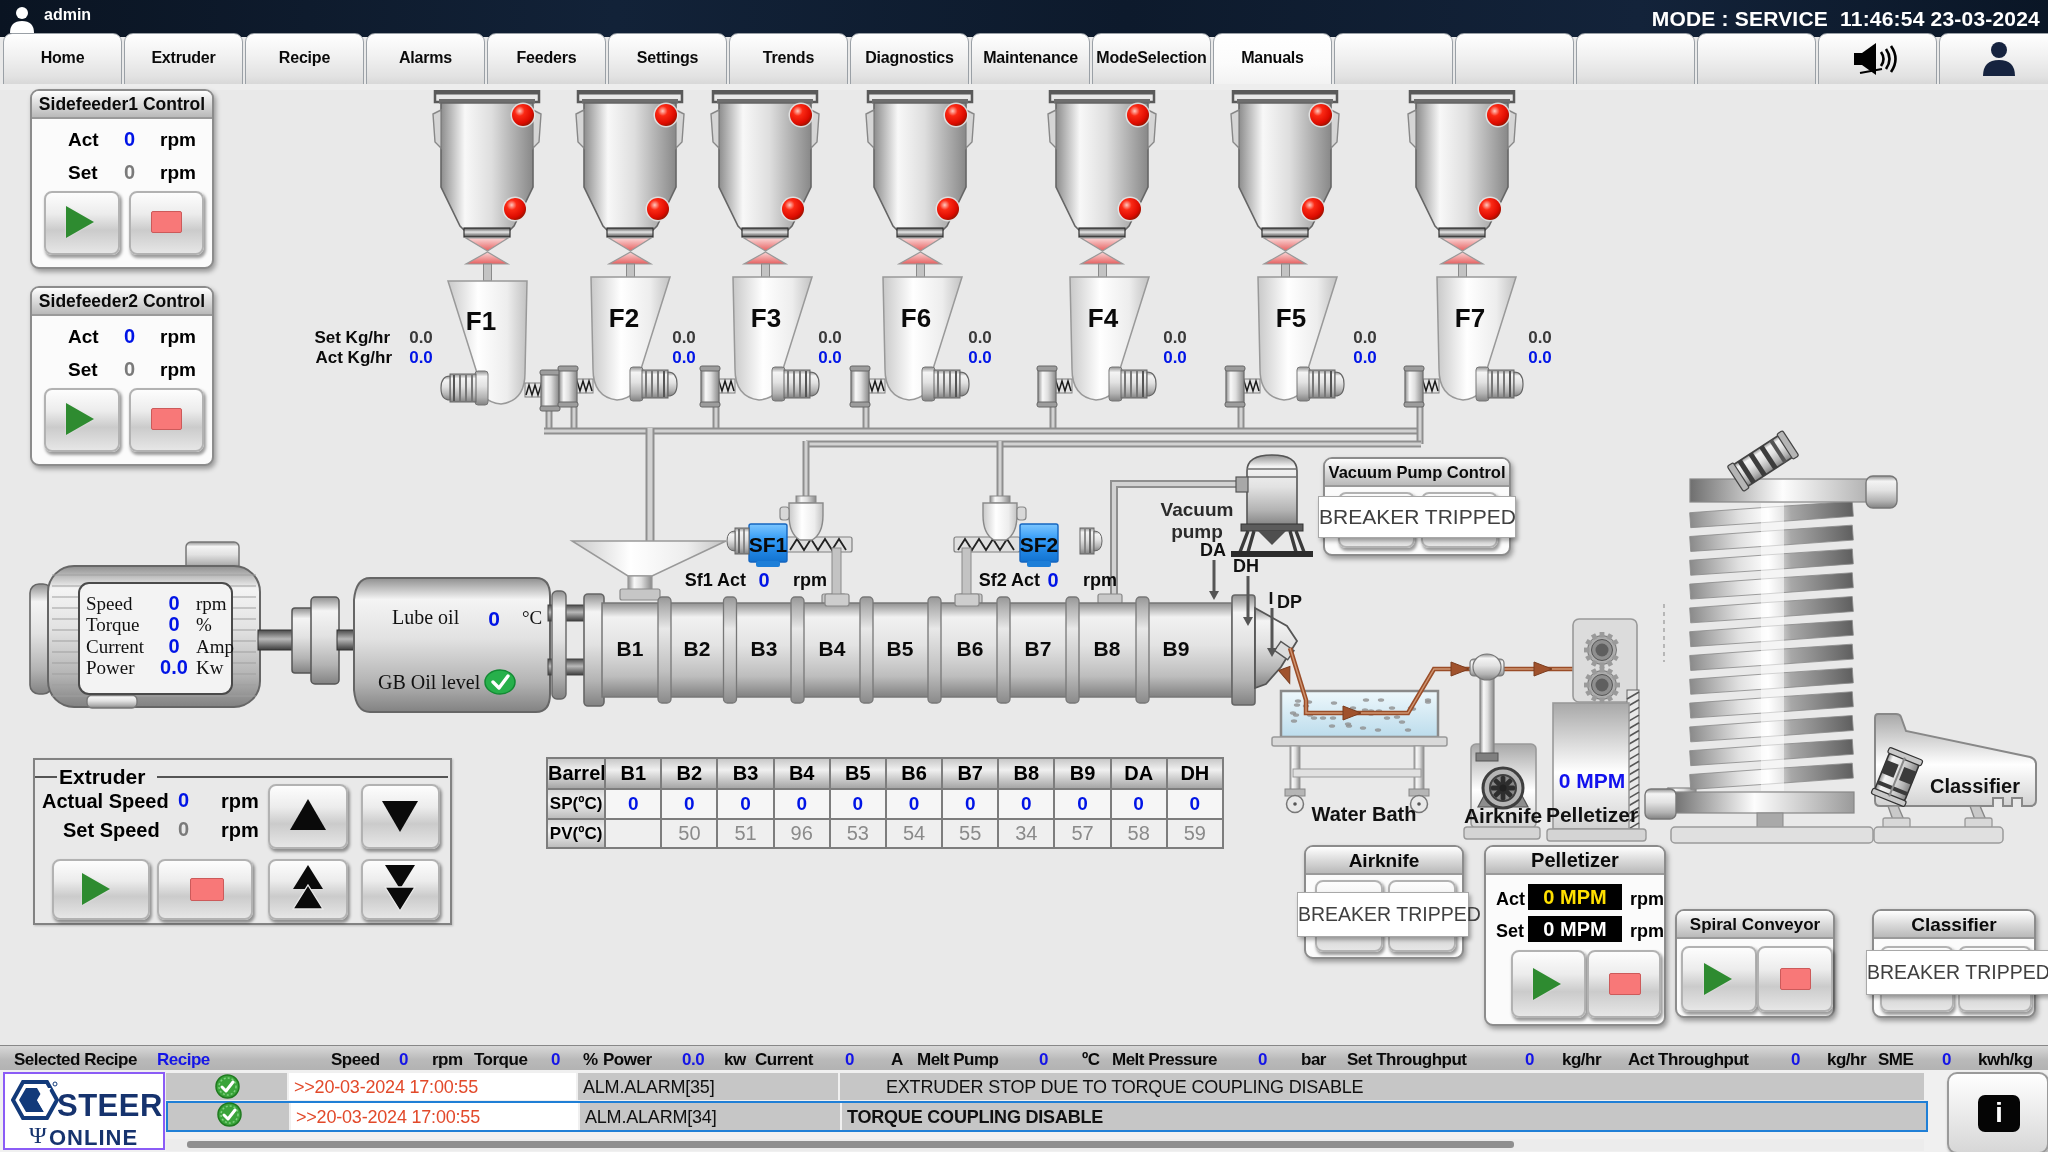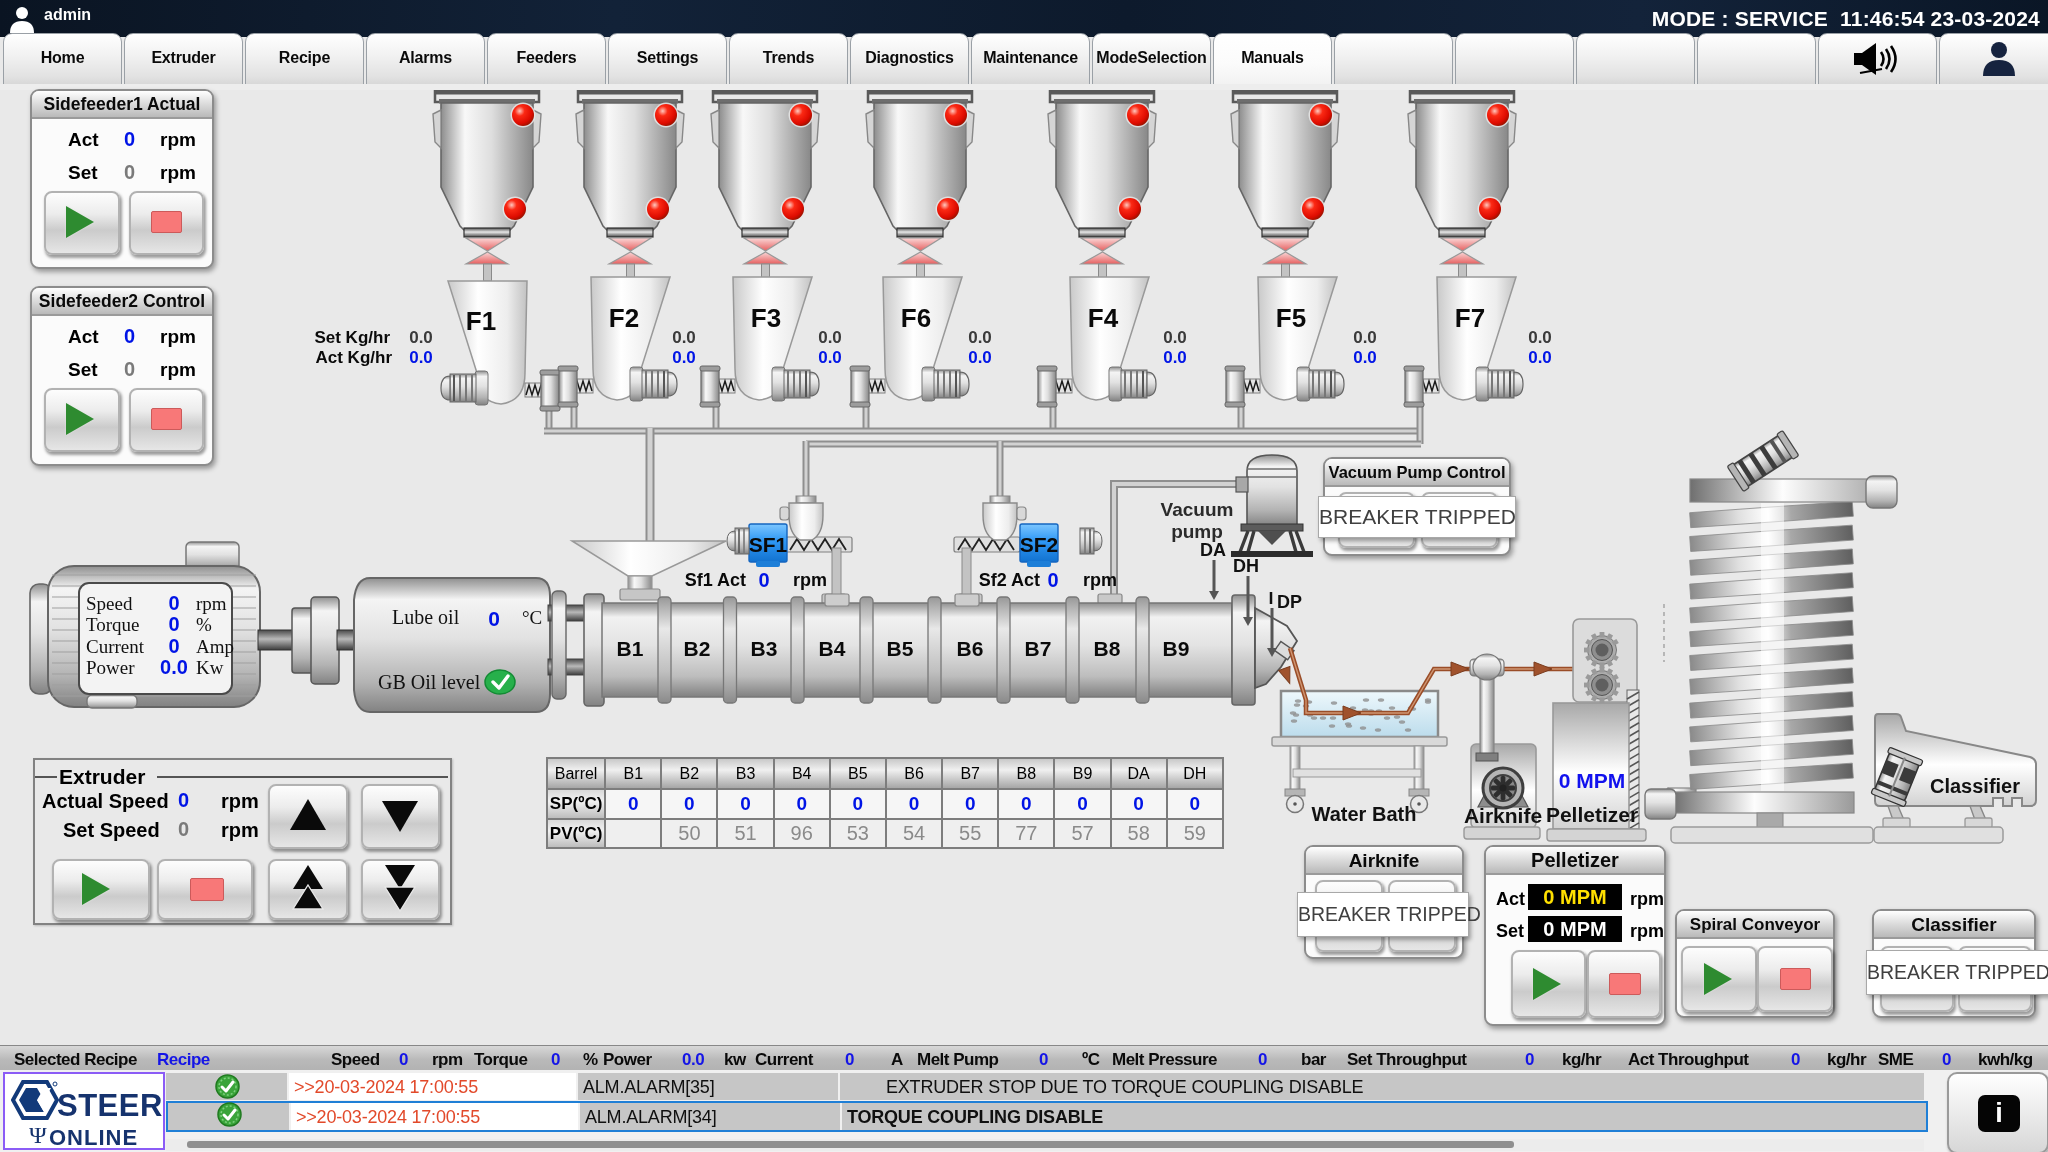--- a/index.html
+++ b/index.html
@@ -18,21 +18,21 @@
   
   .panel{position:absolute;background:#fbfbfb;border:2px solid #8c8c8c;border-radius:9px;box-shadow:2px 3px 5px rgba(0,0,0,0.35);}
   .ptitle{height:26px;border-bottom:2px solid #9a9a9a;border-radius:7px 7px 0 0;background:linear-gradient(#ffffff,#e2e2e2 40%,#b9b9b9);font-weight:bold;font-size:18px;text-align:center;line-height:27px;color:#0a0a0a;white-space:nowrap;overflow:hidden;}
   .btn{position:absolute;border:2px solid #b2b2b2;border-radius:8px;background:linear-gradient(#fdfdfd,#ececec 35%,#cbcbcb 62%,#e6e6e6);box-shadow:1.5px 2.5px 3px rgba(0,0,0,0.38);}
   .play{position:absolute;width:0;height:0;border-left:28px solid #2e8b30;border-top:16px solid transparent;border-bottom:16px solid transparent;filter:drop-shadow(0 0 1px #e8e8e8);}
   .stop{position:absolute;background:#f87878;border:1px solid #cc5a5a;border-radius:2px;}
   .breaker{position:absolute;background:#ffffff;border:1px solid #a8a8a8;box-shadow:2px 3px 4px rgba(0,0,0,0.3);color:#404040;text-align:center;z-index:30;white-space:nowrap;}
   
   #btable{position:absolute;left:546px;top:757px;border-collapse:collapse;}
   #btable td{border:2px solid #7d7d7d;text-align:center;padding:0;overflow:hidden;}
-  #btable .hd{background:linear-gradient(#c9c9c9,#f0f0f0 38%,#a6a6a6);font-weight:normal;font-size:16px;height:29px;}
+  #btable .hd{background:linear-gradient(#c9c9c9,#f0f0f0 38%,#a6a6a6);font-weight:bold;font-size:20px;height:29px;}
   #btable .rl{background:linear-gradient(#d9d9d9,#f2f2f2 40%,#bdbdbd);font-weight:bold;font-size:17px;}
   #btable .sp{background:#f6f6f6;color:#0014e6;font-weight:bold;font-size:19px;height:28px;}
   #btable .pv{background:#efefef;color:#8a8a8a;font-size:20px;height:27px;}
   
   #statbar{position:absolute;left:0;top:1045px;width:2048px;height:25px;background:linear-gradient(#d8d8d8,#b9b9b9 55%,#b2b2b2);border-top:1px solid #888;}
   #statbar span{position:absolute;top:4px;font-weight:bold;font-size:17px;white-space:nowrap;letter-spacing:-0.5px;}
   #alarmarea{position:absolute;left:0;top:1070px;width:2048px;height:82px;background:#f0f0f0;}
   .arow{position:absolute;left:166px;width:1758px;height:27px;}
   .acell{position:absolute;top:0;height:100%;background:#c6c6c6;}
   .atext{font-size:18px;color:#101010;position:absolute;top:4px;white-space:nowrap;letter-spacing:-0.2px;}
@@ -677,21 +677,21 @@
 <line x1="-21" y1="0" x2="21" y2="0" stroke="#888" stroke-width="2"></line>
 </g>
 <text x="1975" y="793" font-size="20" font-weight="bold" fill="#111" text-anchor="middle">Classifier</text>
 <path d="M1888,806 L1898,806 L1904,820 L1893,820 Z" fill="#c9c9c9" stroke="#888" stroke-width="1.4"></path>
 <path d="M1970,806 L1980,806 L1986,820 L1975,820 Z" fill="#c9c9c9" stroke="#888" stroke-width="1.4"></path>
 <rect x="1883" y="818" width="27" height="10" rx="2" fill="#d8d8d8" stroke="#999" stroke-width="1.3"></rect>
 <rect x="1965" y="818" width="27" height="10" rx="2" fill="#d8d8d8" stroke="#999" stroke-width="1.3"></rect>
 <rect x="1874" y="827" width="129" height="16" rx="4" fill="#e0e0e0" stroke="#9a9a9a" stroke-width="1.5"></rect>
 </svg>
 <div class="panel" style="left:30px;top:89px;width:180px;height:176px;">
- <div class="ptitle" style="font-size:17.5px;">Sidefeeder1 Actual</div>
+ <div class="ptitle" style="font-size:17.5px;">Sidefeeder1 Control</div>
  <span class="abs b" style="left:36px;top:38px;font-size:19px;">Act</span>
  <span class="abs b blue" style="left:92px;top:37px;font-size:20px;">0</span>
  <span class="abs b" style="left:128px;top:38px;font-size:19px;">rpm</span>
  <span class="abs b" style="left:36px;top:71px;font-size:19px;">Set</span>
  <span class="abs b gray" style="left:92px;top:70px;font-size:20px;">0</span>
  <span class="abs b" style="left:128px;top:71px;font-size:19px;">rpm</span>
  <div class="btn" style="left:12px;top:100px;width:72px;height:60px;">
         <div class="play" style="left:20px;top:13px;"></div>
       </div>
  <div class="btn" style="left:97px;top:100px;width:71px;height:60px;">
@@ -782,21 +782,21 @@
         </tr>
         <tr>
           <td class="rl">PV(ºC)</td>
           <td class="pv"></td>
           <td class="pv">50</td>
           <td class="pv">51</td>
           <td class="pv">96</td>
           <td class="pv">53</td>
           <td class="pv">54</td>
           <td class="pv">55</td>
-          <td class="pv">77</td>
+          <td class="pv">34</td>
           <td class="pv">57</td>
           <td class="pv">58</td>
           <td class="pv">59</td>
         </tr>
       </tbody>
     </table>
 
 <div class="panel" style="left:1323px;top:457px;width:184px;height:95px;">
  <div class="ptitle" style="font-size:16.5px;">Vacuum Pump Control</div>
  <div class="btn" style="left:13px;top:33px;width:73px;height:52px;"></div>

